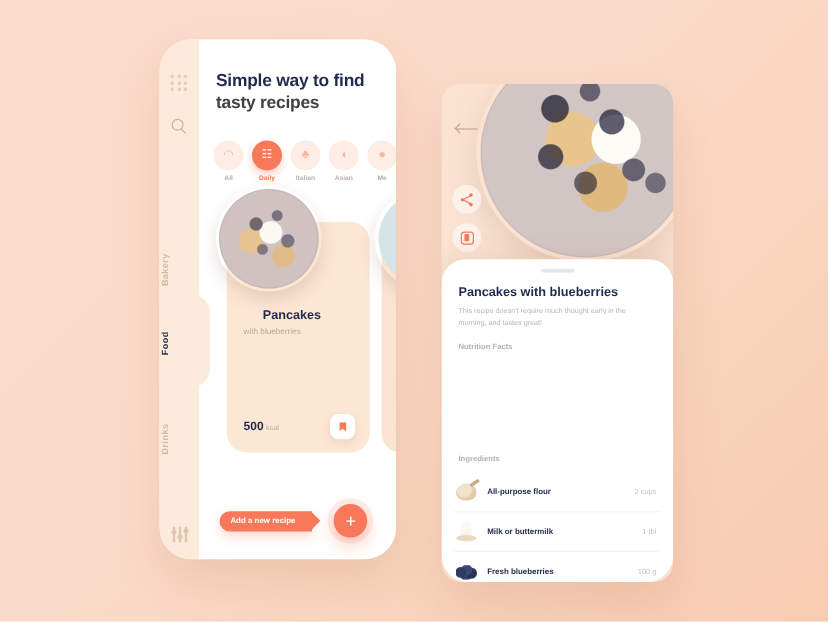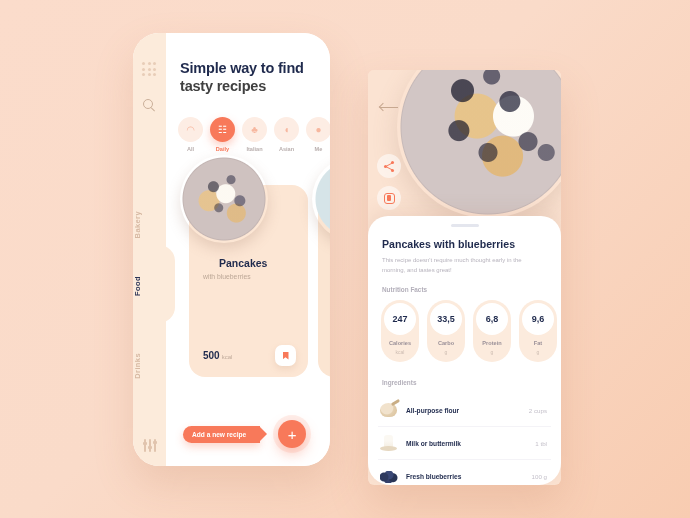--- a/index.html
+++ b/index.html
@@ -153,21 +153,21 @@
     background:#F8795A; color:#fff;
     display:flex;align-items:center;justify-content:center;
     font-size:15px; font-weight:300; line-height:1;
     box-shadow:0 0 0 5px rgba(248,121,90,.13), 0 6px 14px rgba(248,121,90,.4);
   }
 
   
   .phone-right {
     position:absolute; left:368px; top:70px;
     width:193px; height:415px;
-    border-radius:6px;
+    border-radius:16px;
     background:#FBE3D2; overflow:hidden;
     box-shadow:0 18px 40px rgba(190,120,85,0.20);
   }
   .hero {
     position:absolute; inset:0; height:160px;
     background:#FBE3D2;
   }
   .hero-plate {
     position:absolute; right:-18px; top:-34px;
     width:182px; height:182px; border-radius:50%;
@@ -380,42 +380,20 @@
     </div>
 
     <div class="sheet">
       <div class="handle"></div>
 
       <div class="dtitle">Pancakes with blueberries</div>
       <div class="ddesc">This recipe doesn't require much thought early in the morning, and tastes great!</div>
 
       <div class="sec-label nf">Nutrition Facts</div>
 
-      <div class="nutri">
-        <div class="npill">
-          <div class="circ">247</div>
-          <div class="nname">Calories</div>
-          <div class="nunit">kcal</div>
-        </div>
-        <div class="npill">
-          <div class="circ">33,5</div>
-          <div class="nname">Carbo</div>
-          <div class="nunit">g</div>
-        </div>
-        <div class="npill">
-          <div class="circ">6,8</div>
-          <div class="nname">Protein</div>
-          <div class="nunit">g</div>
-        </div>
-        <div class="npill">
-          <div class="circ">9,6</div>
-          <div class="nname">Fat</div>
-          <div class="nunit">g</div>
-        </div>
-      </div>
 
       <div class="sec-label ing">Ingredients</div>
 
       <div class="ing-list">
         <div class="ing-row">
           <span class="ing-ico">
               <span class="ico-flour"></span>
             </span>
           <span class="ing-name">All-purpose flour</span>
           <span class="ing-qty">2 cups</span>

